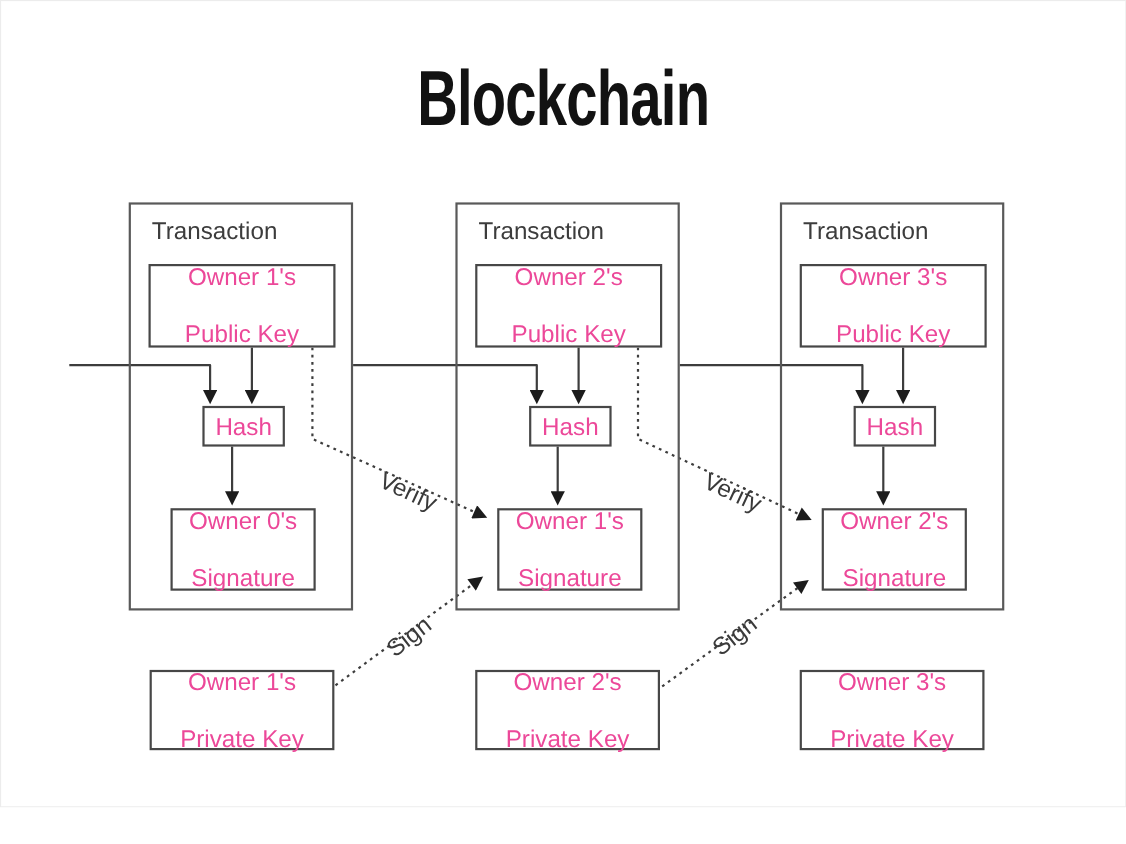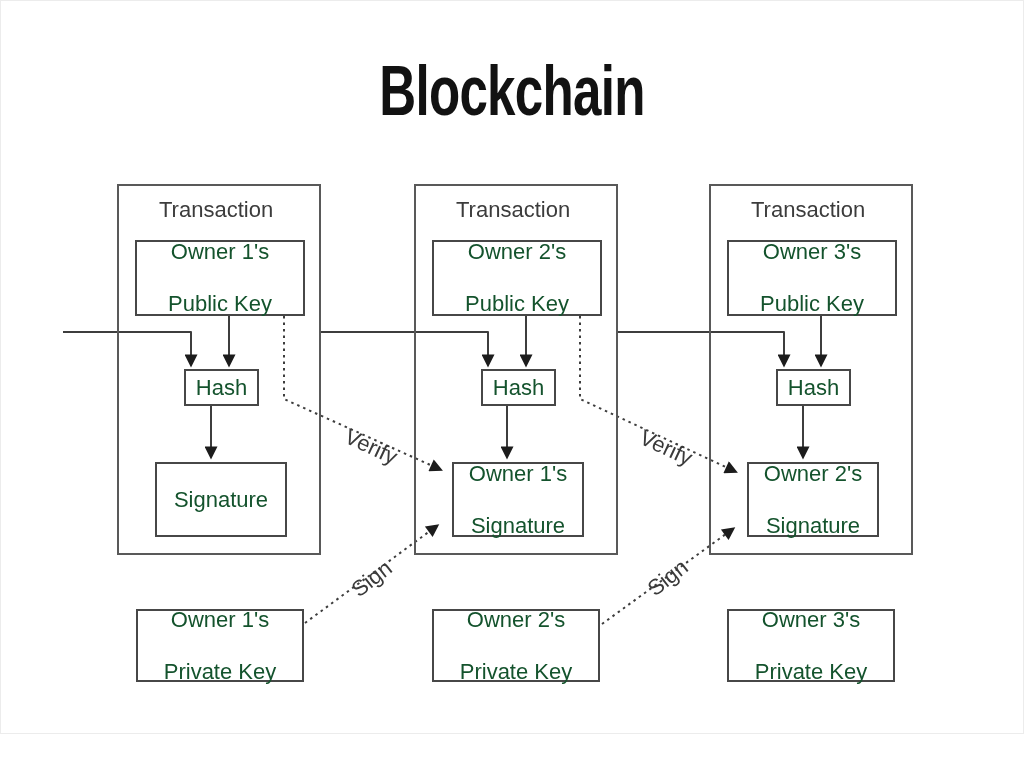--- a/index.html
+++ b/index.html
@@ -38,34 +38,33 @@
   }
   .tx1{left:116px;}
   .tx2{left:413px;}
   .tx3{left:708px;}
   .tx-label{
     position:absolute;
     left:19px;top:11px;
     font-size:22px;
     color:#3c3c3c;
     white-space:nowrap;
-    margin-left:21px;
   }
   .dbox{
     position:absolute;
     border:2px solid #474747;
     box-sizing:border-box;
     background:#fff;
     display:flex;
     flex-direction:column;
     justify-content:center;
     text-align:center;
     font-size:22px;
     line-height:26px;
-    color:#14532d;
+    color:#ec4899;
     gap:26px;
   }
   .pubkey{left:16px;top:54px;width:170px;height:76px;}
   .hashbox{left:65px;top:183px;width:75px;height:37px;line-height:33px;}
   .sigbox{left:36px;top:276px;width:132px;height:75px;}
   .privkey{
     position:absolute;
     top:608px;
     width:168px;height:73px;
   }
@@ -123,20 +122,21 @@
   <div class="transaction tx1">
     <div class="tx-label">Transaction</div>
     <div class="dbox pubkey">
       <span>Owner 1's</span>
       <span>Public Key</span>
     </div>
     <div class="dbox hashbox">
       <span>Hash</span>
     </div>
     <div class="dbox sigbox">
+      <span>Owner 0's</span>
       <span>Signature</span>
     </div>
   </div>
 
   <div class="transaction tx2">
     <div class="tx-label">Transaction</div>
     <div class="dbox pubkey">
       <span>Owner 2's</span>
       <span>Public Key</span>
     </div>

